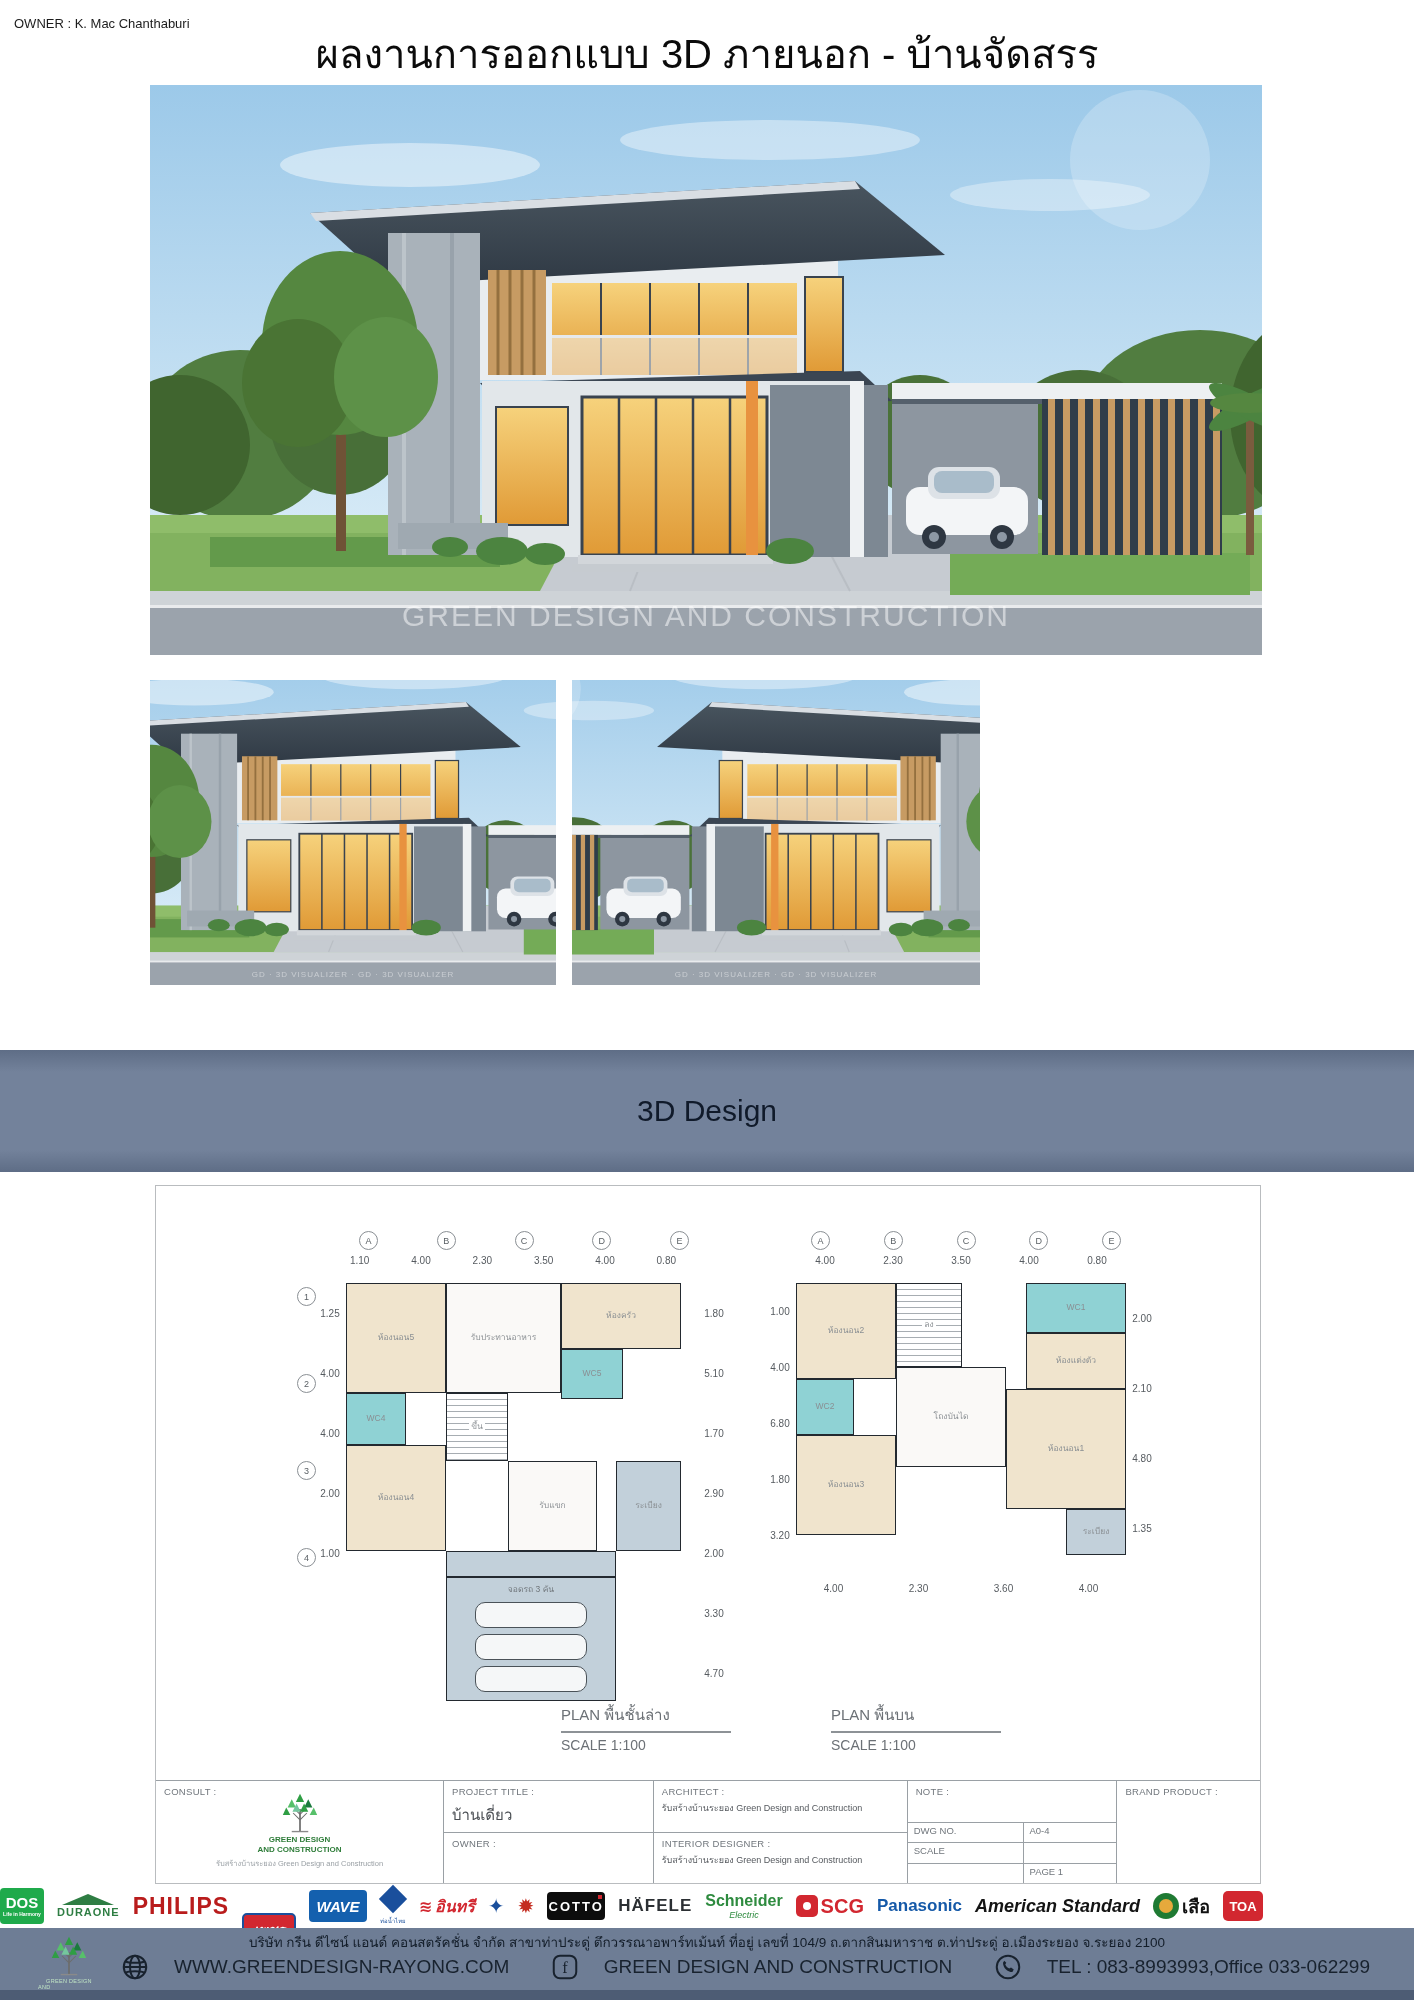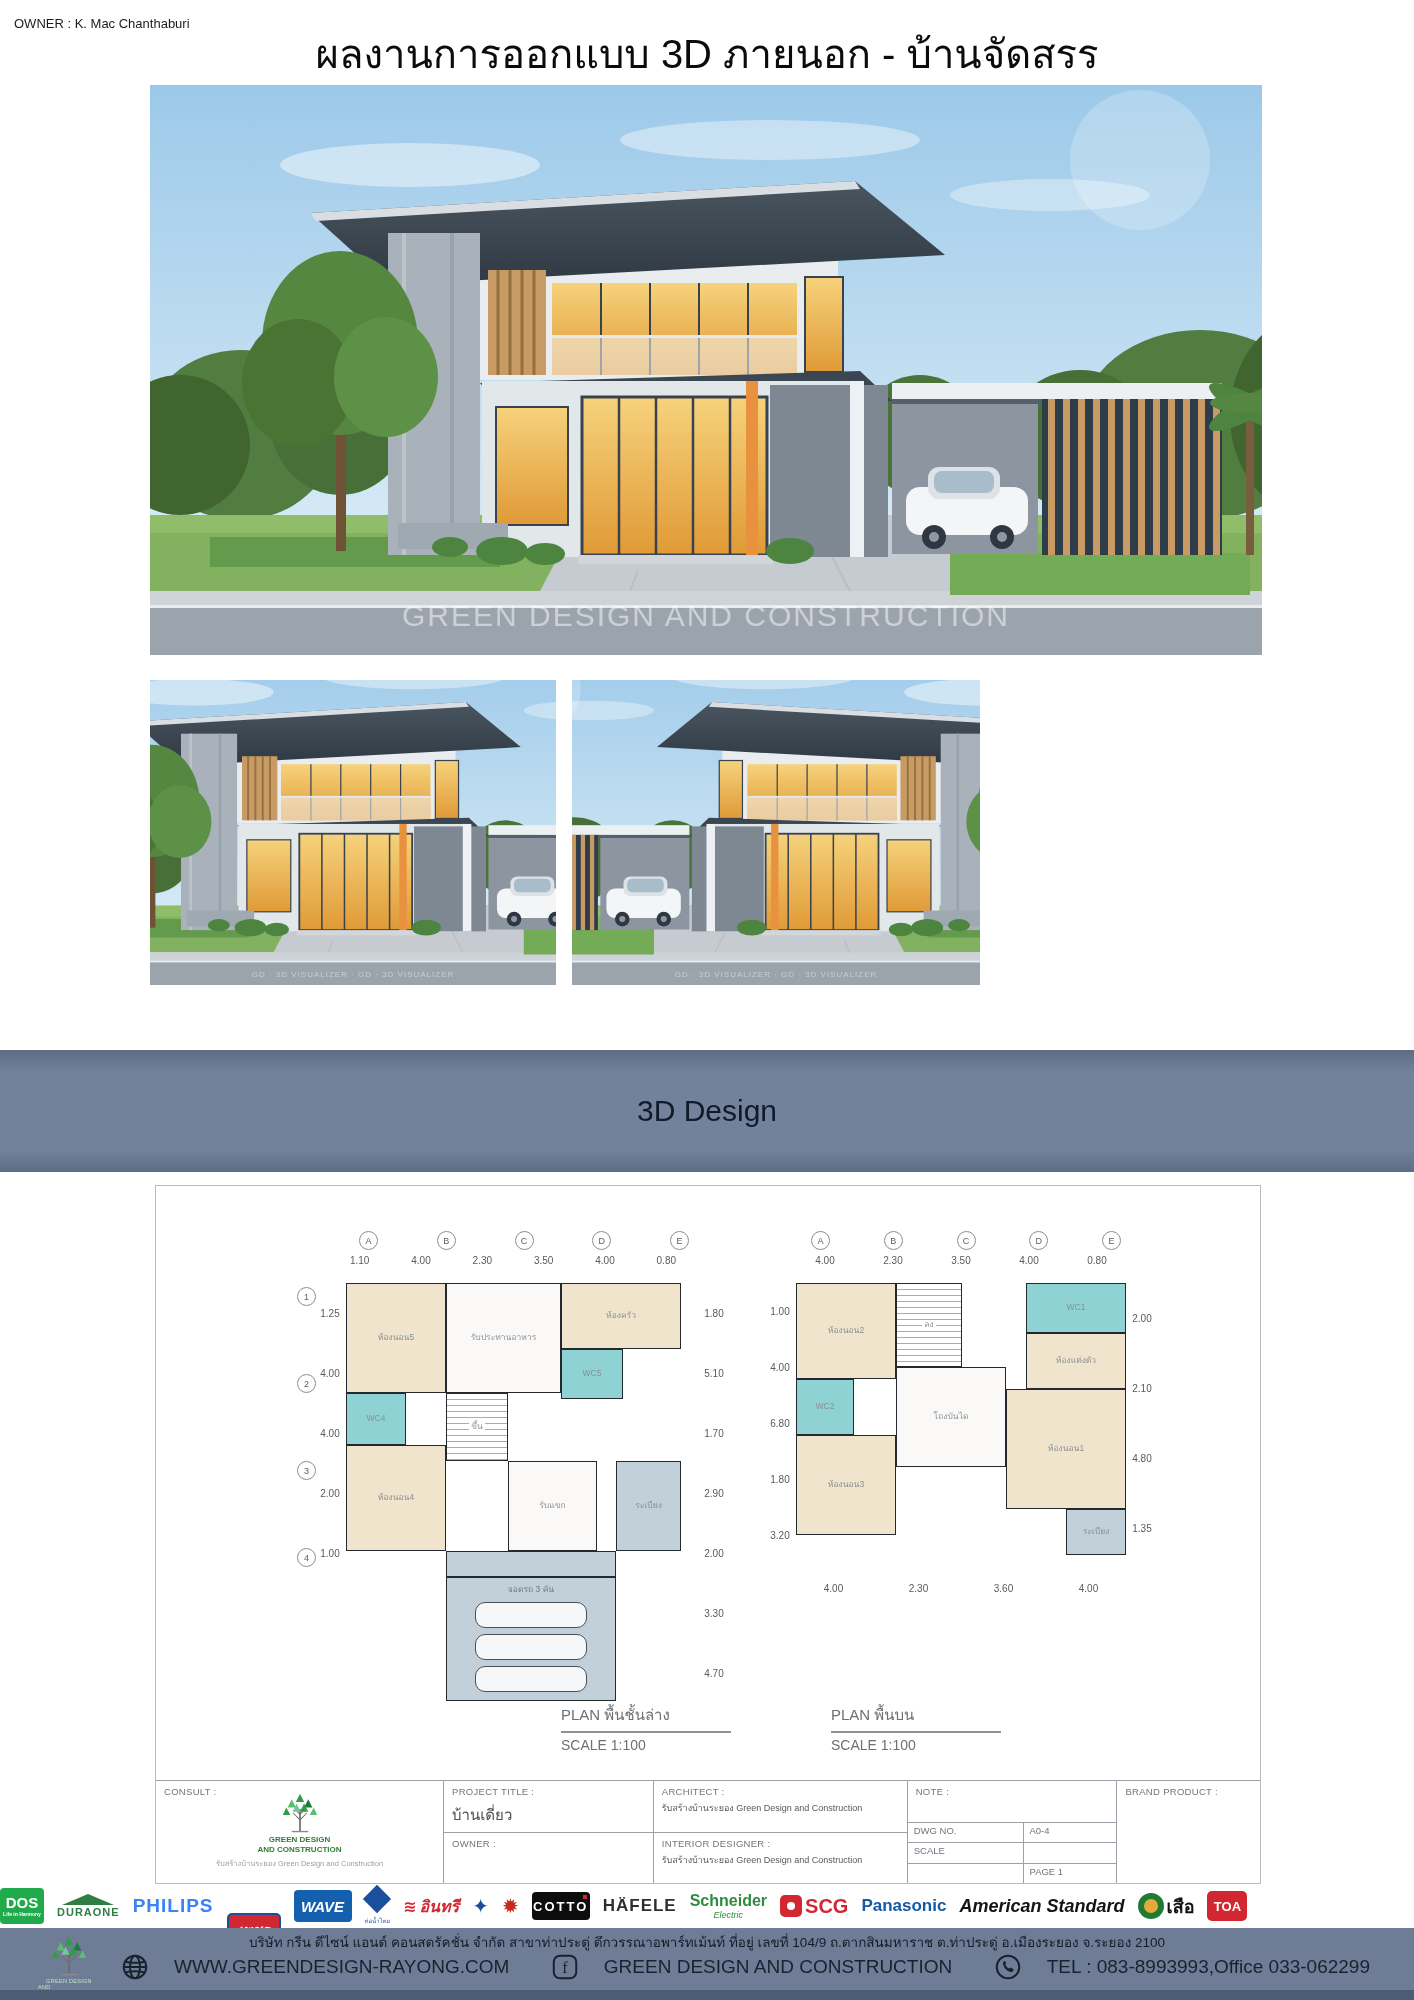--- a/index.html
+++ b/index.html
@@ -77,21 +77,21 @@
           display:flex;align-items:center;justify-content:flex-start;gap:13px;}
   .brand{display:flex;align-items:center;gap:4px;}
   .chip{display:flex;flex-direction:column;align-items:center;justify-content:center;
         border-radius:4px;line-height:1;}
   .dos{width:44px;height:36px;background:#1faa4b;color:#fff;font-weight:bold;font-size:15px;}
   .dos small{font-size:5px;margin-top:2px;}
   .duraone{color:#2e7d43;font-weight:bold;font-size:11px;letter-spacing:1px;position:relative;padding-top:12px;}
   .duraone .roof{position:absolute;top:0;left:50%;transform:translateX(-50%);
                  width:0;height:0;border-left:26px solid transparent;border-right:26px solid transparent;
                  border-bottom:11px solid #2e7d43;}
-  .philips{color:#3b82f6;font-weight:bold;font-size:19px;letter-spacing:1px;}
+  .philips{color:#b91c1c;font-weight:bold;font-size:23px;letter-spacing:1px;}
   .phet{width:50px;height:30px;background:#d22730;border:2px solid #1a4f9c;border-radius:5px;
         color:#fff;font-weight:bold;font-size:14px;font-style:italic;margin-top:48px;}
   .wave{width:58px;height:32px;background:#1460ae;color:#fff;font-weight:bold;font-style:italic;font-size:15px;}
   .tnt{display:flex;flex-direction:column;align-items:center;font-size:6px;color:#1a4f9c;}
   .tnt .dia{width:20px;height:20px;background:#1a4f9c;transform:rotate(45deg);margin:3px 0;}
   .insee{display:flex;align-items:center;gap:3px;color:#d22730;font-weight:bold;font-size:16px;font-style:italic;}
   .swoosh{color:#d22730;font-size:16px;font-style:normal;}
   .emblem-b{color:#1a4f9c;font-size:20px;}
   .emblem-r{color:#c42b1f;font-size:20px;}
   .cotto{width:58px;height:28px;background:#0d0d0d;color:#fff;font-size:13px;letter-spacing:2px;

